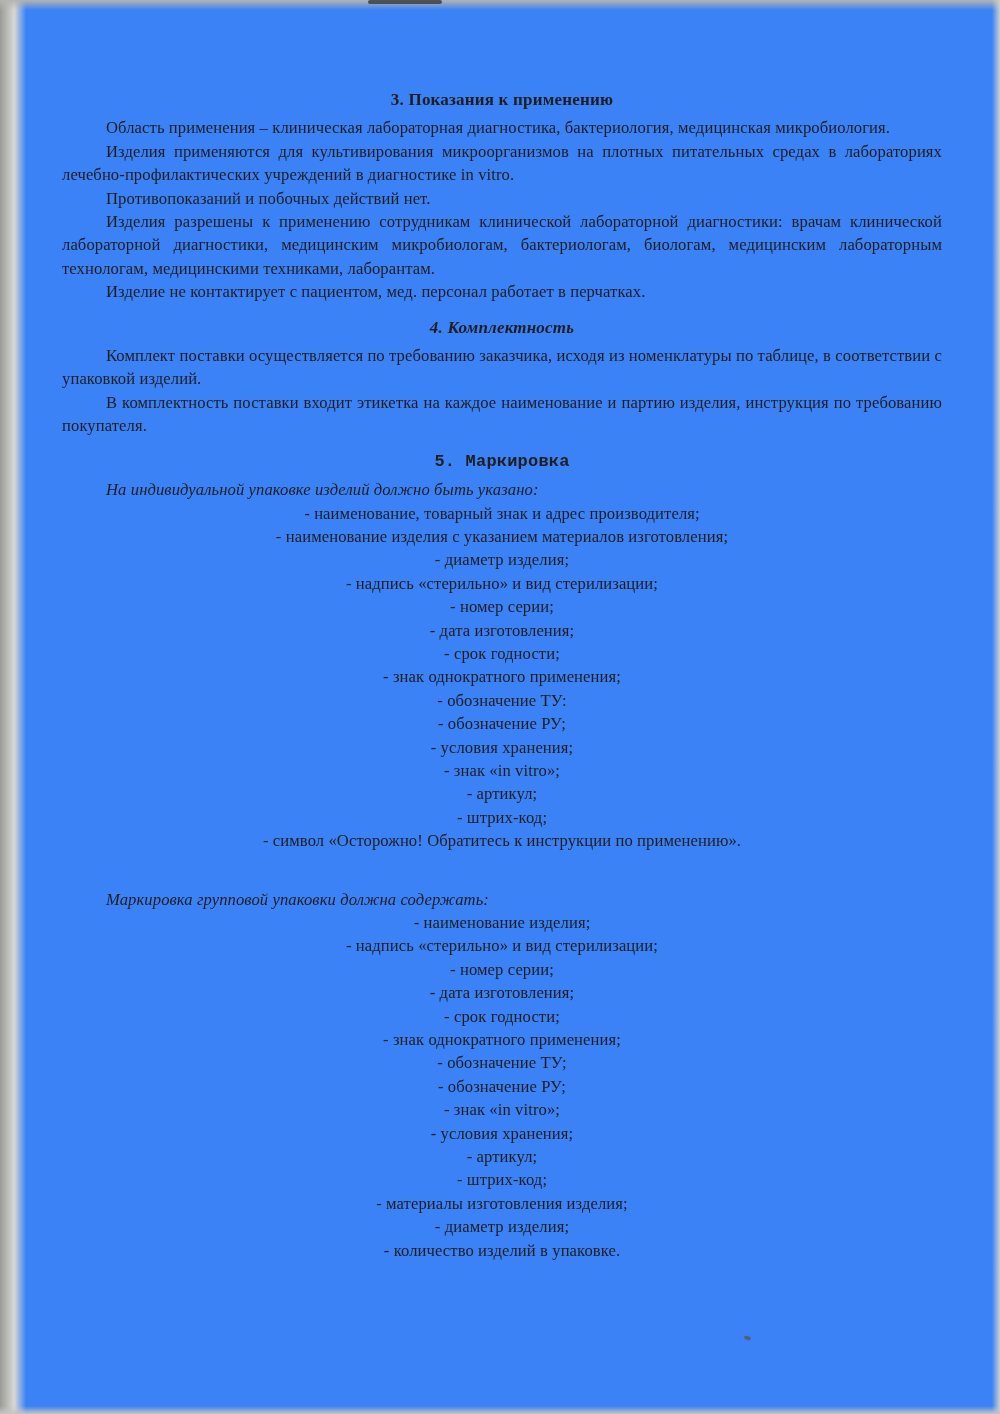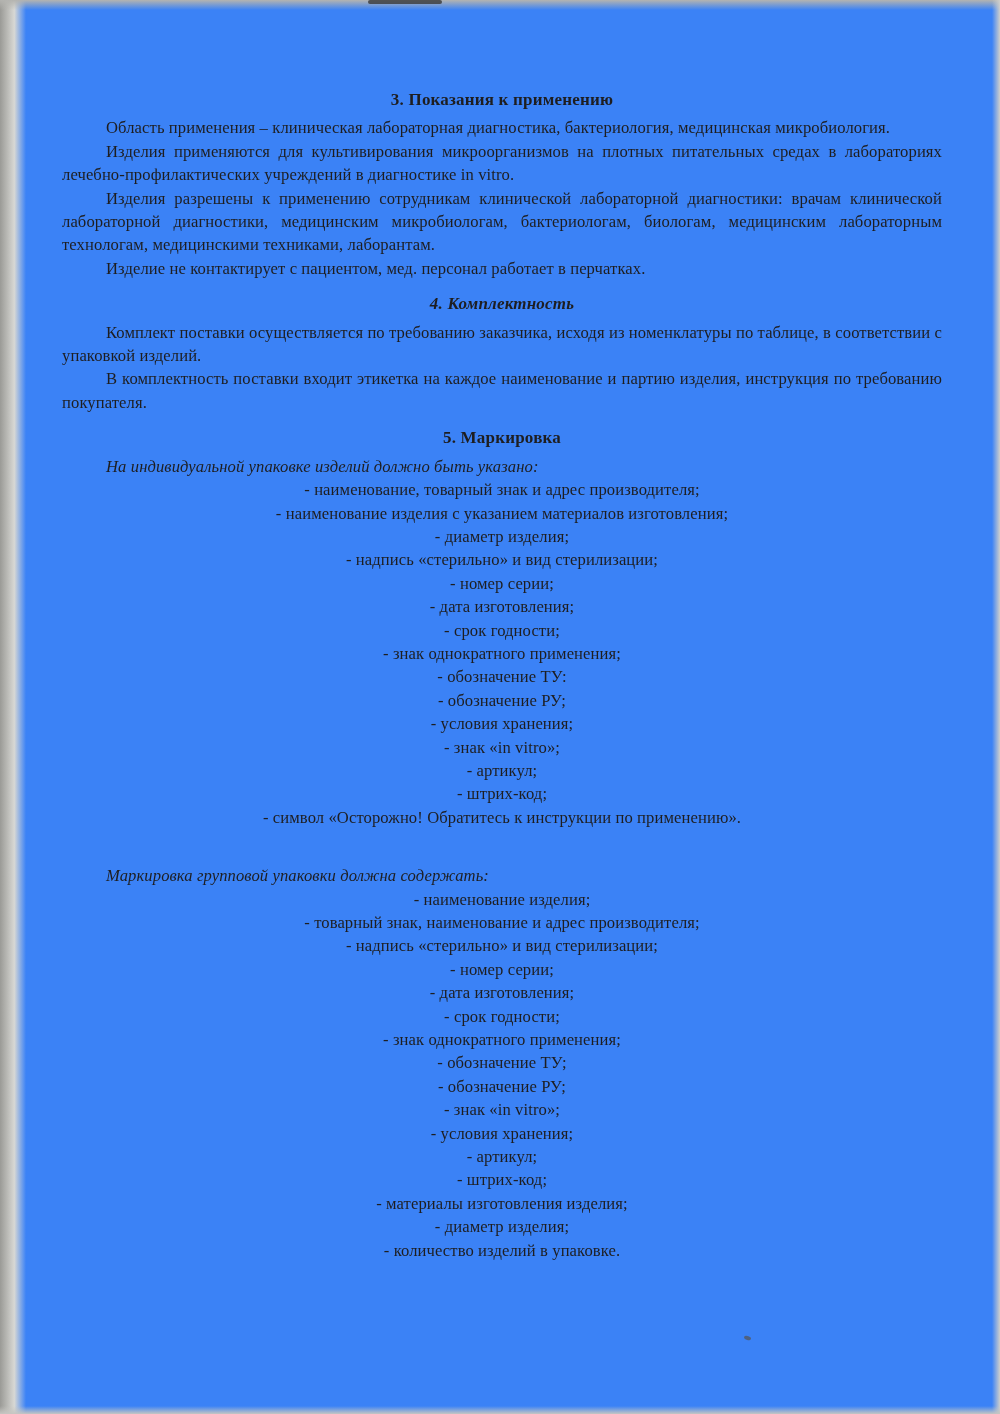--- a/index.html
+++ b/index.html
@@ -56,21 +56,21 @@
     letter-spacing: 0.1px;
   }
   h2.heading {
     font-size: 17px;
     font-weight: bold;
     text-align: center;
     margin: 0 0 5px 0;
     letter-spacing: 0.2px;
   }
   h2.heading.h4 { margin-top: 12px; font-style: italic; }
-  h2.heading.h5 { margin-top: 12px; }
+  h2.heading.h5 { margin-top: 12px; font-family: Liberation Mono, monospace; }
   p.para {
     margin: 0;
     text-indent: 44px;
     text-align: justify;
   }
   p.intro {
     margin: 0;
     text-indent: 44px;
     text-align: left;
     font-style: italic;
@@ -91,20 +91,21 @@
   <div class="edge-right"></div>
   <div class="edge-bottom"></div>
   <div class="artifact-top"></div>
   <div class="artifact-bottom"></div>
 
   <div class="doc">
 
     <h2 class="heading">3.   Показания к применению</h2>
     <p class="para">Область применения – клиническая лабораторная диагностика, бактериология, медицинская микробиология.</p>
     <p class="para">Изделия применяются для культивирования микроорганизмов на плотных питательных средах в лабораториях лечебно-профилактических учреждений в диагностике in vitro.</p>
+    <p class="para">Противопоказаний и побочных действий нет.</p>
     <p class="para">Изделия разрешены к применению сотрудникам клинической лабораторной диагностики: врачам клинической лабораторной диагностики, медицинским микробиологам, бактериологам, биологам, медицинским лабораторным технологам, медицинскими техниками, лаборантам.</p>
     <p class="para">Изделие не контактирует с пациентом, мед. персонал работает в перчатках.</p>
 
     <h2 class="heading h4">4.   Комплектность</h2>
     <p class="para">Комплект поставки осуществляется по требованию заказчика, исходя из номенклатуры по таблице, в соответствии с упаковкой изделий.</p>
     <p class="para">В комплектность поставки входит этикетка на каждое наименование и партию изделия, инструкция по требованию покупателя.</p>
 
     <h2 class="heading h5">5.   Маркировка</h2>
     <p class="intro">На индивидуальной упаковке изделий должно быть указано:</p>
 
@@ -125,21 +126,20 @@
       <div class="item">- штрих-код;</div>
       <div class="item">- символ «Осторожно! Обратитесь к инструкции по применению».</div>
     </div>
 
     <div class="gap-before-group"></div>
 
     <p class="intro">Маркировка групповой упаковки должна содержать:</p>
 
     <div class="list">
       <div class="item">- наименование изделия;</div>
-      <div class="item">- товарный знак, наименование и адрес производителя;</div>
       <div class="item">- надпись «стерильно» и вид стерилизации;</div>
       <div class="item">- номер серии;</div>
       <div class="item">- дата изготовления;</div>
       <div class="item">- срок годности;</div>
       <div class="item">- знак однократного применения;</div>
       <div class="item">- обозначение ТУ;</div>
       <div class="item">- обозначение РУ;</div>
       <div class="item">- знак «in vitro»;</div>
       <div class="item">- условия хранения;</div>
       <div class="item">- артикул;</div>

